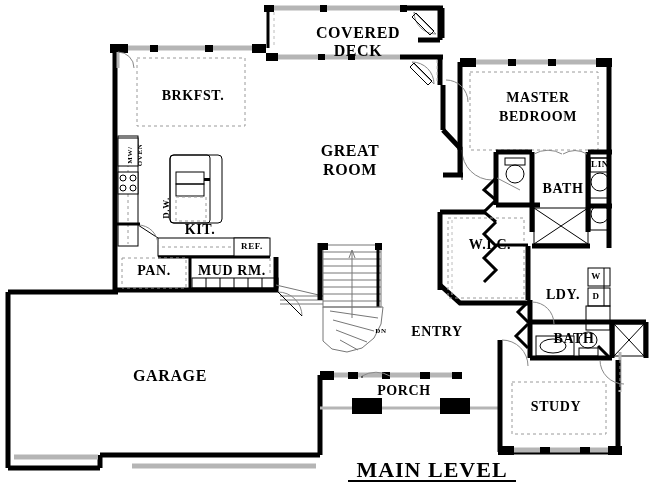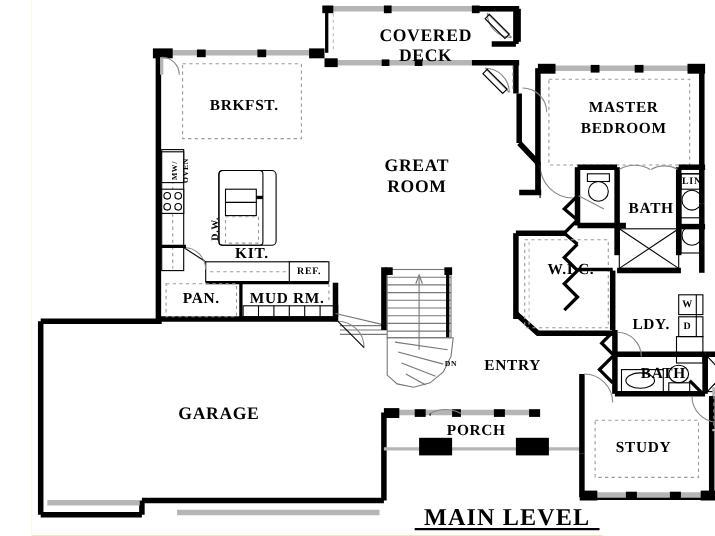--- a/index.html
+++ b/index.html
@@ -11,22 +11,21 @@
   body {
     width: 650px;
     height: 487px;
     overflow: hidden;
     font-family: "Liberation Serif", serif;
   }
   #plan-root {
     position: relative;
     width: 519px;
     height: 487px;
-    background: #eab308;
-    margin-left: 29px;
+    background: #3b82f6;
   }
   svg#floorplan {
     position: absolute;
     left: 0;
     top: 0;
     width: 650px;
     height: 487px;
     display: block;
   }
   .room-label {

